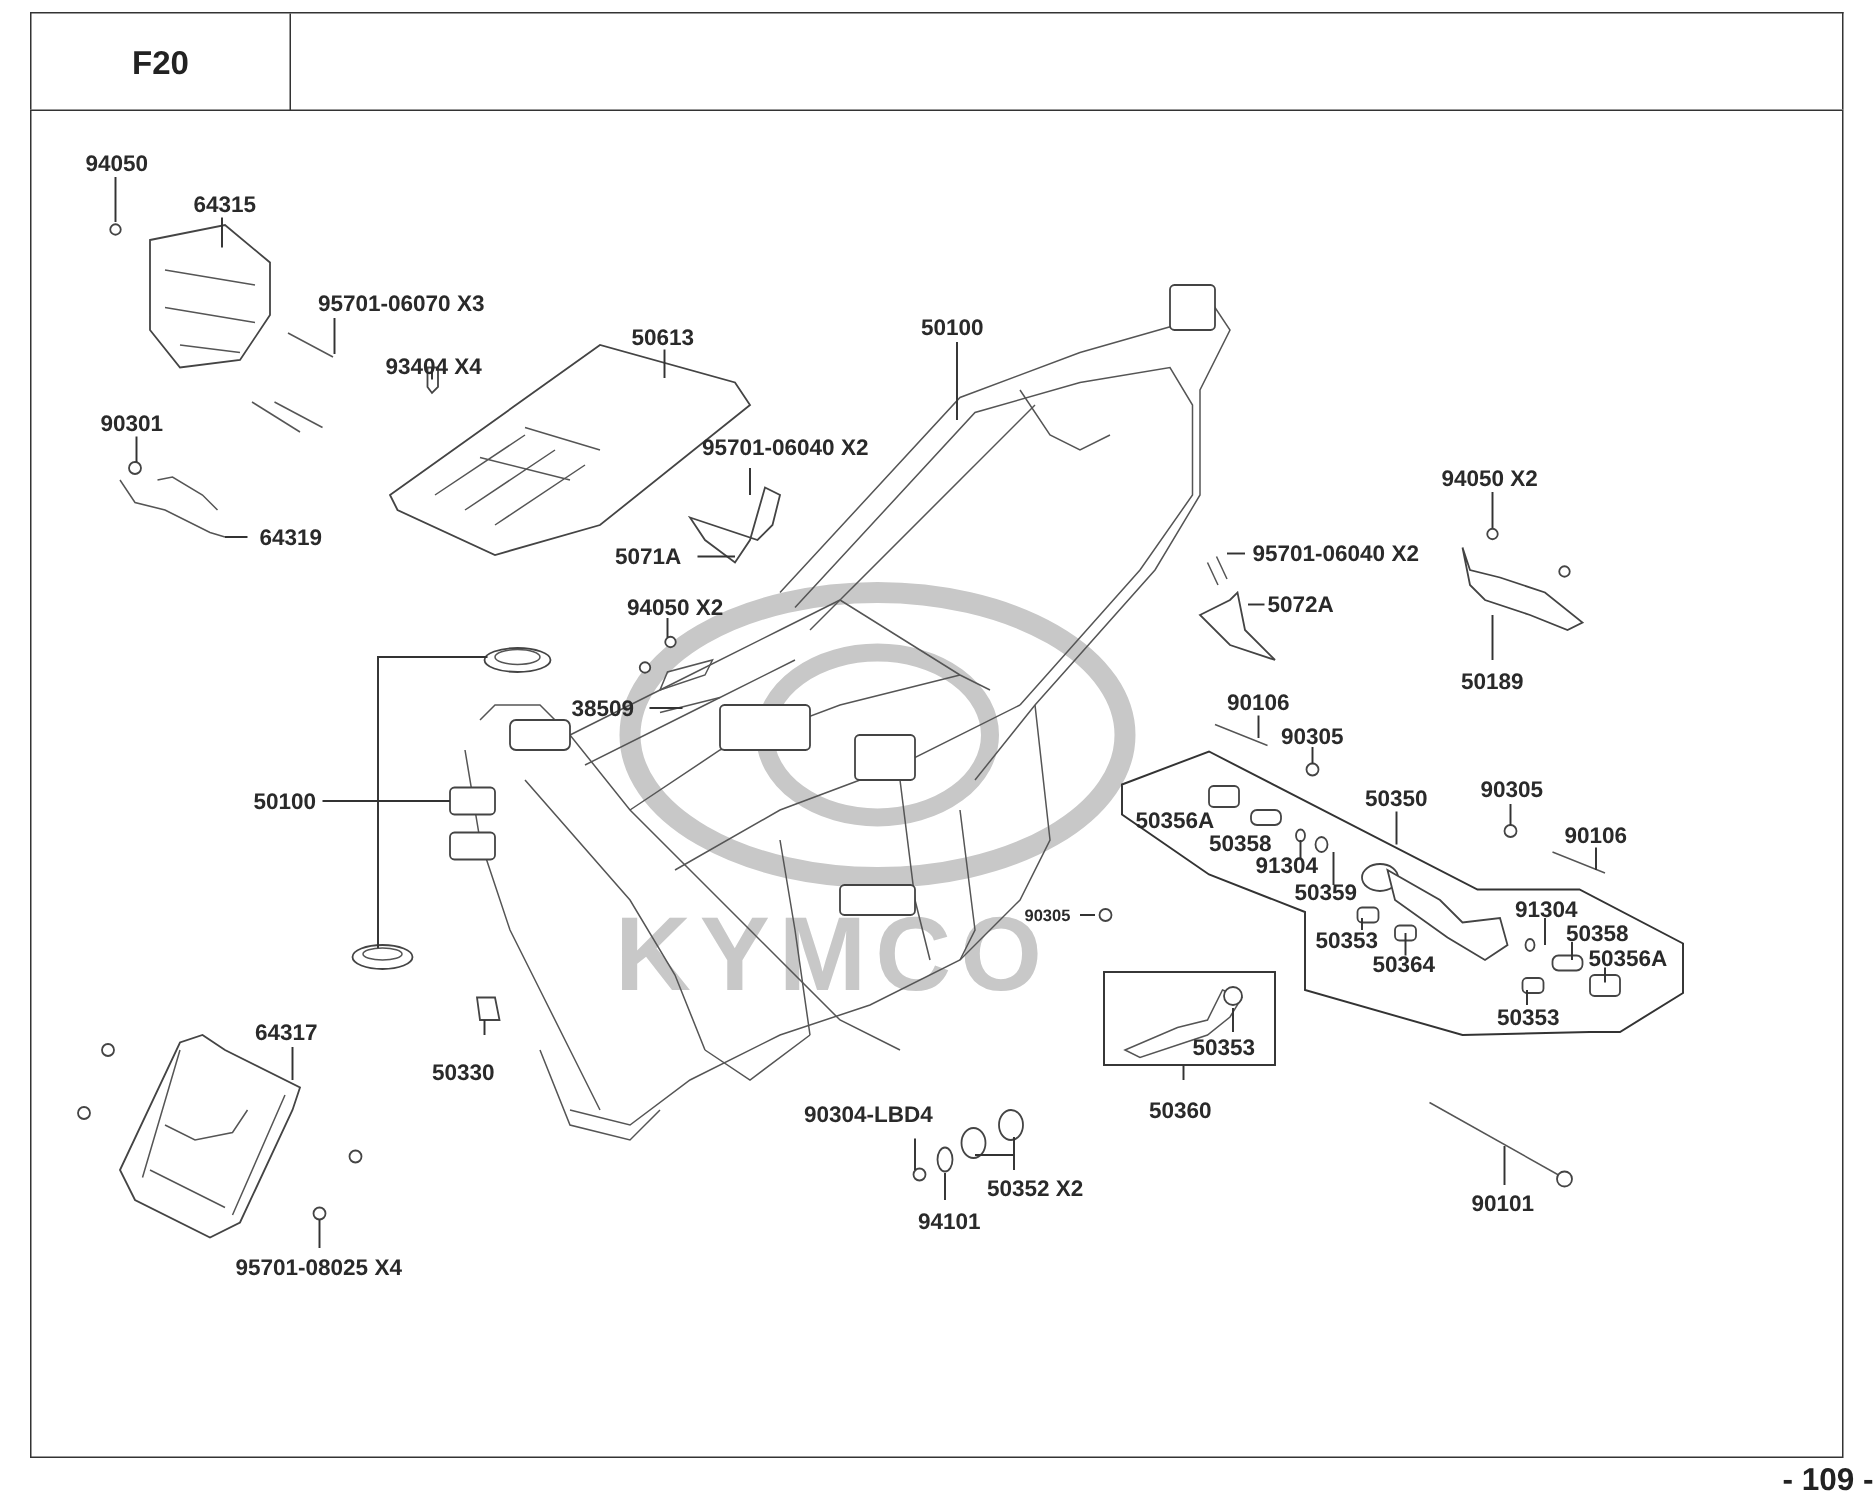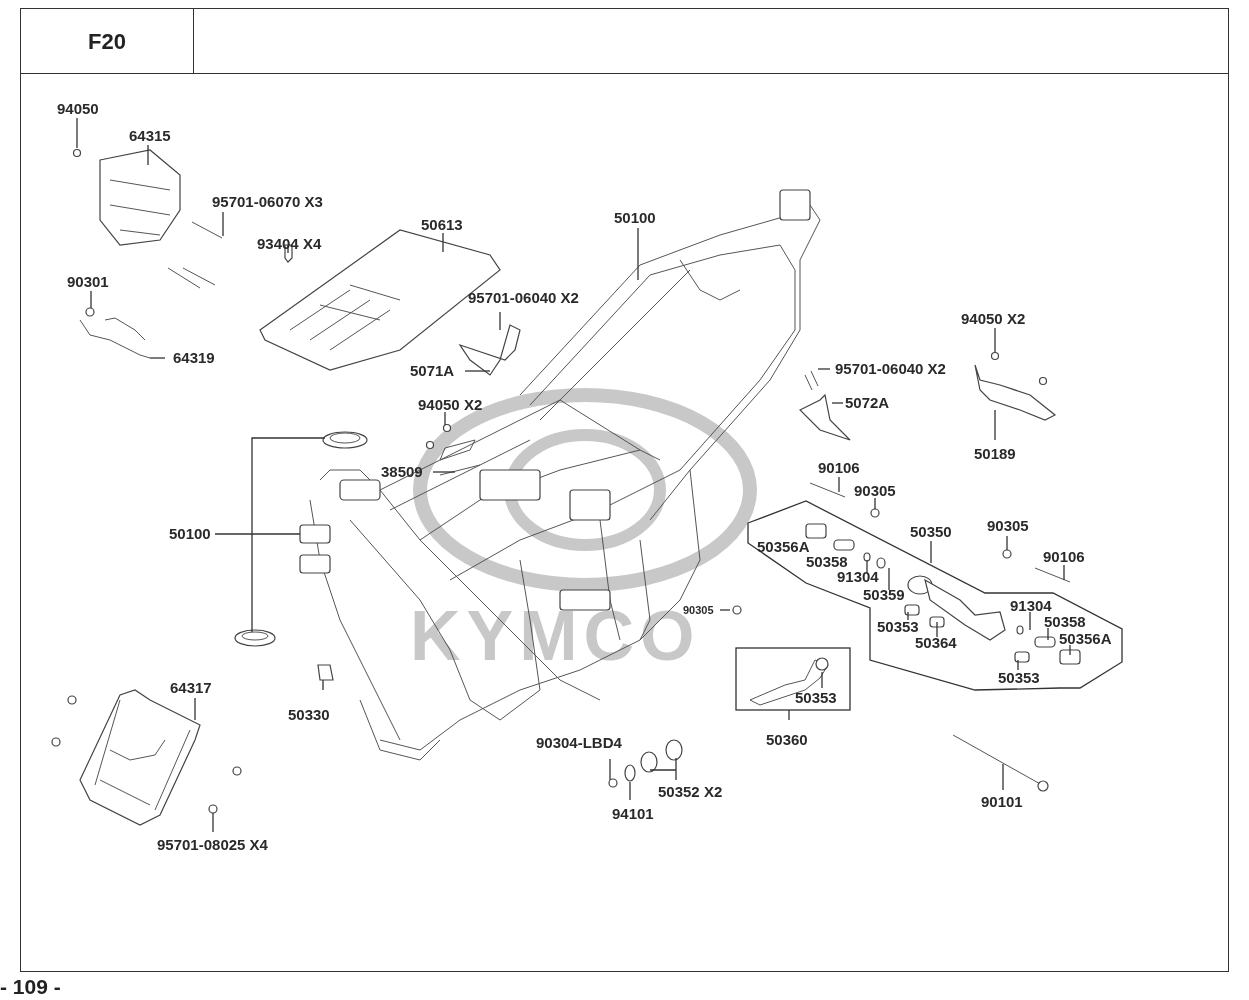--- a/index.html
+++ b/index.html
@@ -7,21 +7,21 @@
          font-family: "Liberation Sans", sans-serif; color: #222; }
   .header { position: absolute; left: 20px; top: 8px; width: 1209px; height: 65px;
             border: 1.5px solid #333; border-bottom: none; box-sizing: border-box; }
   .hdr-code { position: absolute; left: 0; top: 0; width: 173px; height: 65px;
               border-right: 1.5px solid #333; box-sizing: border-box;
               font-weight: bold; font-size: 22px; display: flex; align-items: center; justify-content: center; }
   .hdr-title { position: absolute; left: 228px; top: 0; height: 65px; display: flex; align-items: center;
                font-weight: bold; font-size: 23px; }
   .frame { position: absolute; left: 20px; top: 73px; width: 1209px; height: 899px;
            border: 1.5px solid #333; box-sizing: border-box; }
-  .page-num { position: absolute; left: 0; width: 1249px; top: 975px; text-align: left;
+  .page-num { position: absolute; left: 0; width: 1249px; top: 975px; text-align: right;
               font-weight: bold; font-size: 21px; }
   svg.diagram { position: absolute; left: 0; top: 0; }
   .lbl { font-family: "Liberation Sans", sans-serif; font-weight: bold; font-size: 15px; fill: #2a2a2a; }
   .lbl-sm { font-family: "Liberation Sans", sans-serif; font-weight: bold; font-size: 11px; fill: #2a2a2a; }
   .leader { stroke: #333; stroke-width: 1.3; fill: none; }
   .part { stroke: #444; stroke-width: 1.2; fill: #fff; }
   .part-thin { stroke: #555; stroke-width: 1; fill: none; }
   .wm { fill: none; stroke: #c8c8c8; }
   .wm-text { font-family: "Liberation Sans", sans-serif; font-weight: bold; font-size: 70px; fill: #c8c8c8; letter-spacing: 6px; }
 </style>

